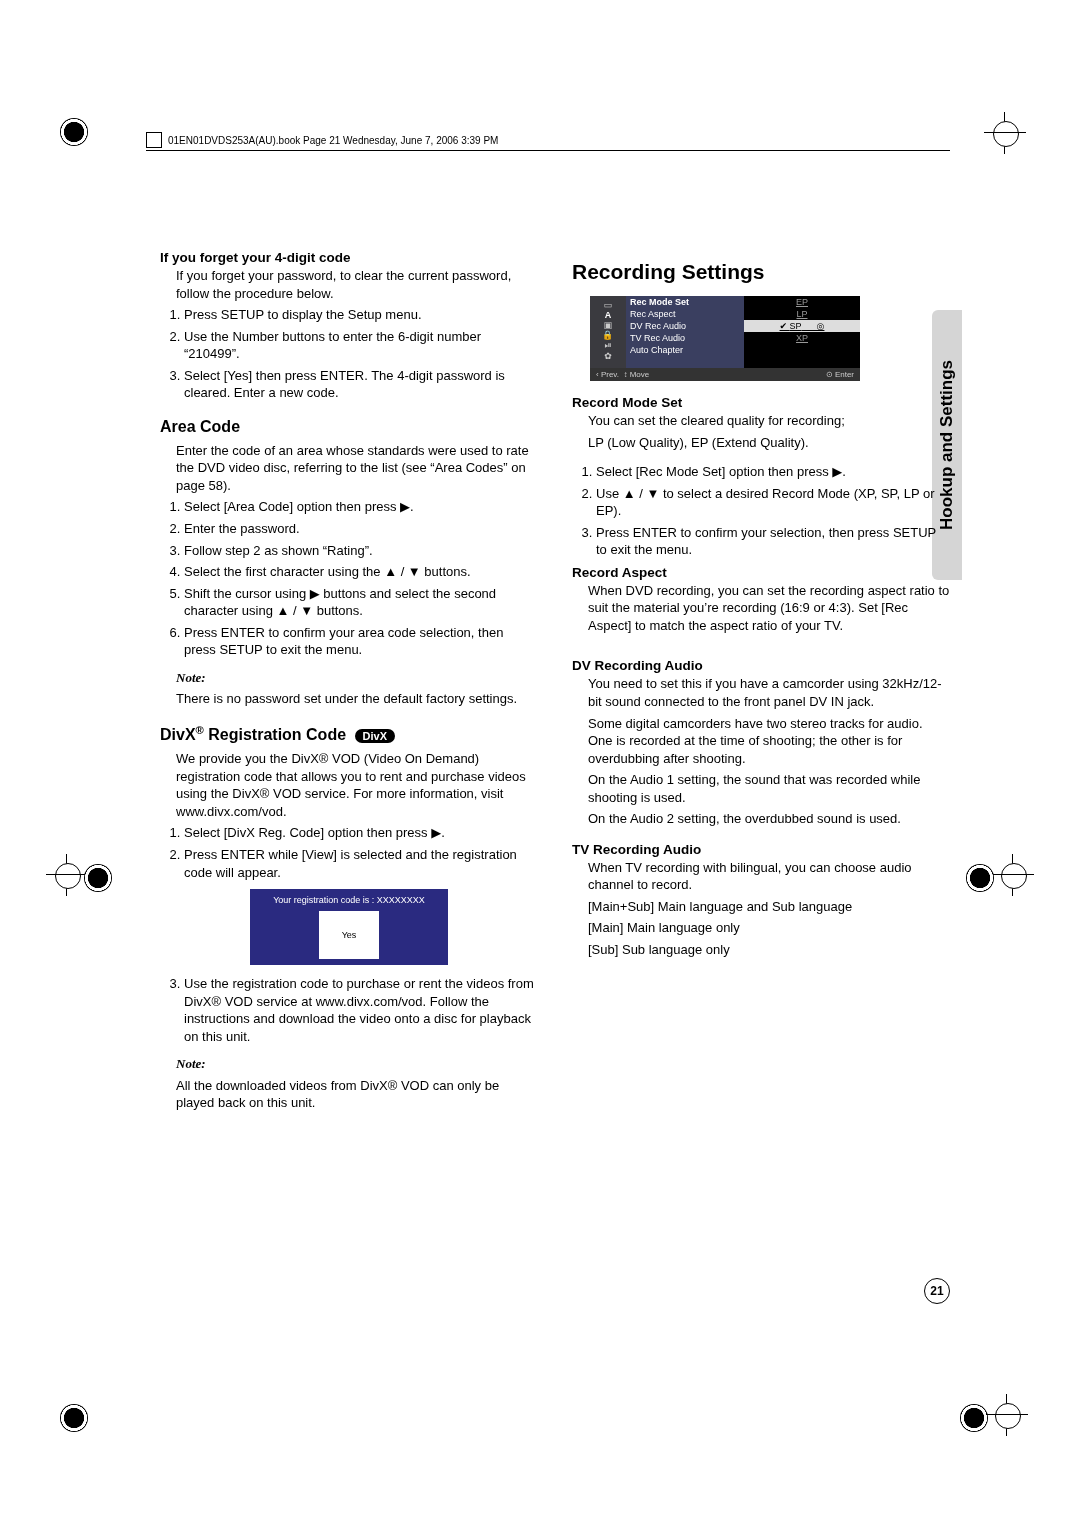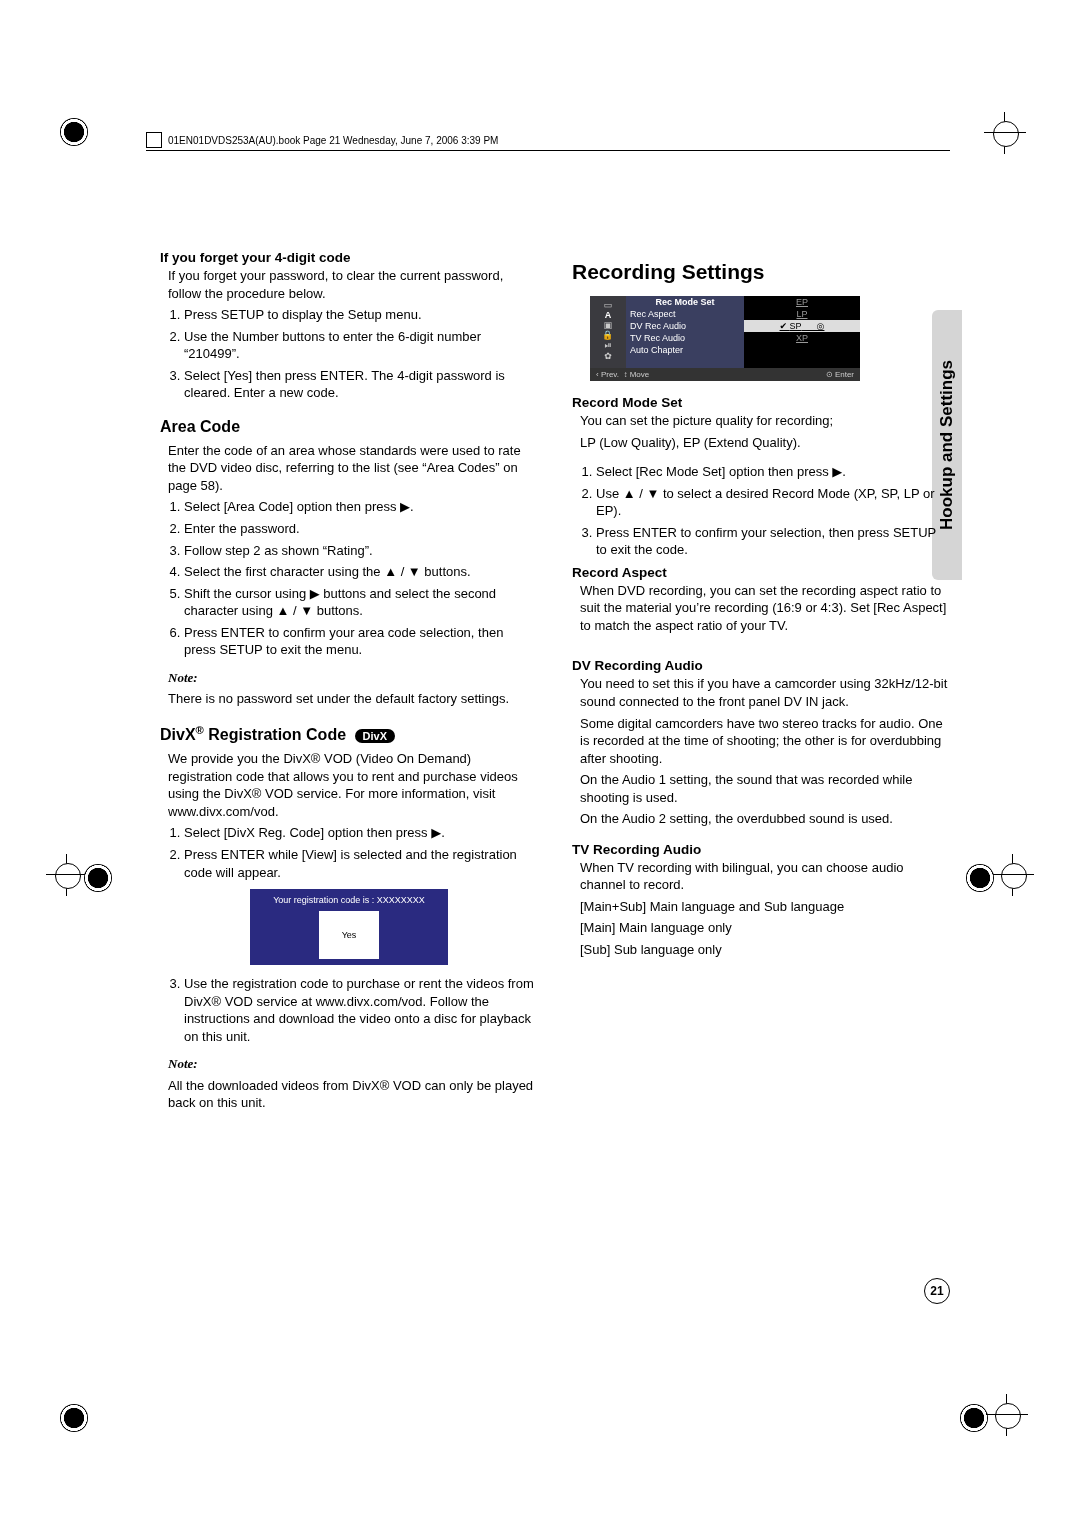--- a/index.html
+++ b/index.html
@@ -67,21 +67,21 @@
     right: 130px;
     display: flex;
     gap: 34px;
   }
   .col {
     width: 390px;
   }
   h1 { font-size: 21px; font-weight: bold; margin: 14px 0 12px 0; }
   h2 { font-size: 16px; font-weight: bold; margin: 16px 0 6px 0; }
   h3 { font-size: 13.5px; font-weight: bold; margin: 4px 0 2px 0; }
-  p  { margin: 0 0 4px 8px; line-height: 1.35; }
+  p  { margin: 0 0 4px 16px; line-height: 1.35; }
   ol { margin: 4px 0 6px 0; padding-left: 24px; }
   ol li { margin-bottom: 4px; line-height: 1.35; }
   .note-head { font-style: italic; font-weight: bold; font-family: Georgia, serif; margin-top: 10px; }
   .side-tab {
     position: absolute;
     right: 118px;
     top: 310px;
     width: 30px;
     height: 270px;
     background: #d5d5d5;
@@ -130,21 +130,21 @@
     margin: 6px 0 14px 18px;
     background: #000;
     font-size: 9px;
     color: #a8a8a8;
   }
   .menu-shot table { width: 100%; border-collapse: collapse; }
   .menu-shot td { padding: 1px 4px; }
   .menu-shot .iconcol { width: 28px; background: #3a3a3f; text-align: center; color: #ccc; }
   .menu-shot .labelcol { background: #3a3f60; color: #fff; width: 110px; }
   .menu-shot .valcol { background: #000; color: #999; text-align: center; text-decoration: underline; }
-  .menu-shot .hl-label { color: #fff; font-weight: bold; text-align: center; }
+  .menu-shot .hl-label { color: #fff; font-weight: bold; }
   .menu-shot .hl-val { background:#ddd; color:#000; }
   .menu-foot { background:#333; color:#ccc; font-size:8px; padding:2px 6px; display:flex; justify-content:space-between;}
   .page-num {
     position: absolute;
     right: 130px;
     top: 1278px;
     width: 24px; height: 24px;
     border: 1.5px solid #000;
     border-radius: 50%;
     display: flex; align-items: center; justify-content: center;
@@ -273,26 +273,26 @@
               </tr>
         </tbody>
           </table>
         <div class="menu-foot">
           <span><span>‹ Prev.</span>&nbsp;&nbsp;<span>↕ Move</span></span>
           <span>⊙ Enter</span>
         </div>
       </div>
 
       <h3>Record Mode Set</h3>
-      <p>You can set the picture quality for recording;</p>
+      <p>You can set the cleared quality for recording;</p>
       <p>LP (Low Quality), EP (Extend Quality).</p>
       <ol style="margin-top:12px;">
         <li>Select [Rec Mode Set] option then press ▶.</li>
         <li>Use ▲ / ▼ to select a desired Record Mode (XP, SP, LP or EP).</li>
-        <li>Press ENTER to confirm your selection, then press SETUP to exit the code.</li>
+        <li>Press ENTER to confirm your selection, then press SETUP to exit the menu.</li>
       </ol>
 
       <h3>Record Aspect</h3>
       <p>When DVD recording, you can set the recording aspect ratio to suit the material you’re recording (16:9 or 4:3). Set [Rec Aspect] to match the aspect ratio of your TV.</p>
 
       <h3 style="margin-top:24px;">DV Recording Audio</h3>
       <p>You need to set this if you have a camcorder using 32kHz/12-bit sound connected to the front panel DV IN jack.</p>
       <p>Some digital camcorders have two stereo tracks for audio. One is recorded at the time of shooting; the other is for overdubbing after shooting.</p>
       <p>On the Audio 1 setting, the sound that was recorded while shooting is used.</p>
       <p>On the Audio 2 setting, the overdubbed sound is used.</p>

